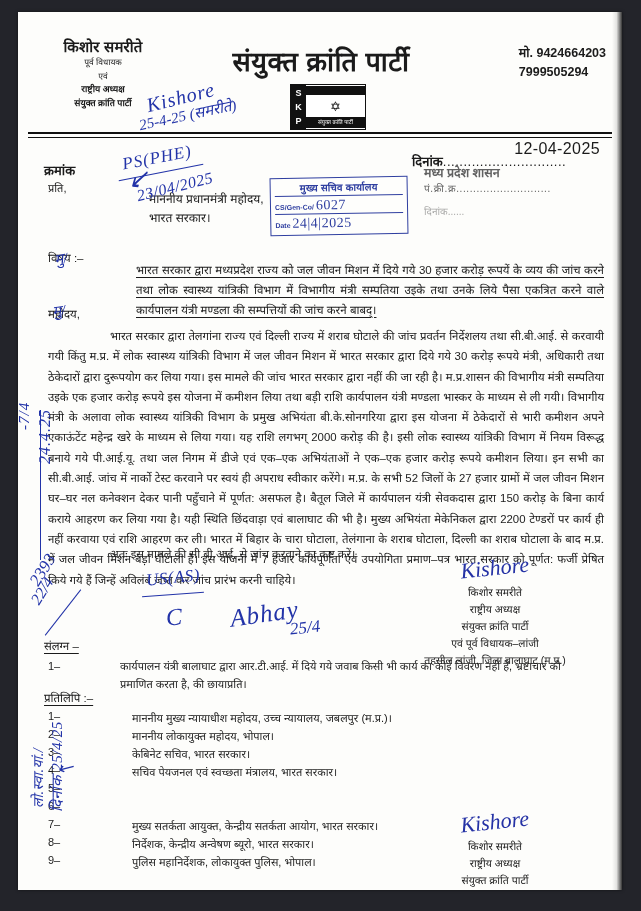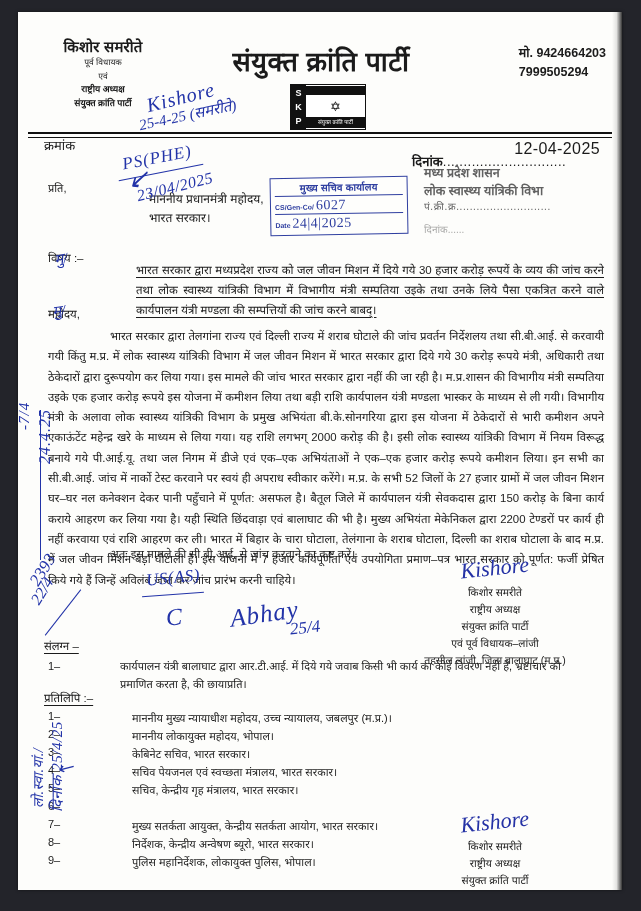--- a/index.html
+++ b/index.html
@@ -129,22 +129,22 @@
   .hr-thin {
     position: absolute;
     left: 10px; top: 125px;
     width: 584px; height: 0;
     border-top: 1px solid #111;
   }
 
   
   .kramank {
     position: absolute;
-    left: 26px; top: 124px;
-    font-size: 13px; font-weight: normal;
+    left: 26px; top: 149px;
+    font-size: 13px; font-weight: bold;
   }
   .dinank {
     position: absolute;
     right: 20px; top: 140px;
     width: 190px;
     font-size: 13px; font-weight: bold;
     white-space: nowrap;
   }
   .dinank .dots { font-weight: normal; letter-spacing: .5px; }
   .date-val {
@@ -476,21 +476,20 @@
       </div>
 
       <div class="prati-lbl">प्रति,</div>
       <div class="prati-body">
         <div>माननीय प्रधानमंत्री महोदय,</div>
         <div>भारत सरकार।</div>
       </div>
 
       <div class="dept-stamp">
         <div>मध्य प्रदेश शासन</div>
-        <div>लोक स्वास्थ्य यांत्रिकी विभा</div>
         <div class="small">पं.क्री.क्र............................</div>
         <div class="small2">दिनांक......</div>
       </div>
 
       <div class="recv-stamp">
         <div class="recv-title">मुख्य सचिव कार्यालय</div>
         <div class="recv-line">
           <span class="recv-key">CS/Gen-Co/</span>
           <span class="recv-val">6027</span>
         </div>
@@ -535,21 +534,20 @@
       <div class="copy-item" style="top:734px">
         <span class="n">3–</span>
         <span class="t">केबिनेट सचिव, भारत सरकार।</span>
       </div>
       <div class="copy-item" style="top:752px">
         <span class="n">4–</span>
         <span class="t">सचिव पेयजनल एवं स्वच्छता मंत्रालय, भारत सरकार।</span>
       </div>
       <div class="copy-item" style="top:770px">
         <span class="n">5–</span>
-        <span class="t">सचिव, केन्द्रीय गृह मंत्रालय, भारत सरकार।</span>
       </div>
       <div class="copy-item" style="top:788px">
         <span class="n">6–</span>
       </div>
       <div class="copy-item" style="top:806px">
         <span class="n">7–</span>
         <span class="t">मुख्य सतर्कता आयुक्त, केन्द्रीय सतर्कता आयोग, भारत सरकार।</span>
       </div>
       <div class="copy-item" style="top:824px">
         <span class="n">8–</span>

